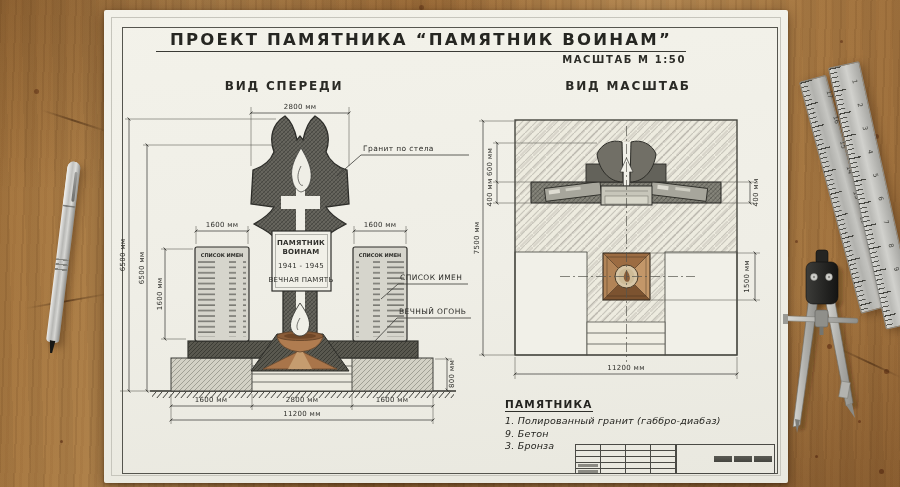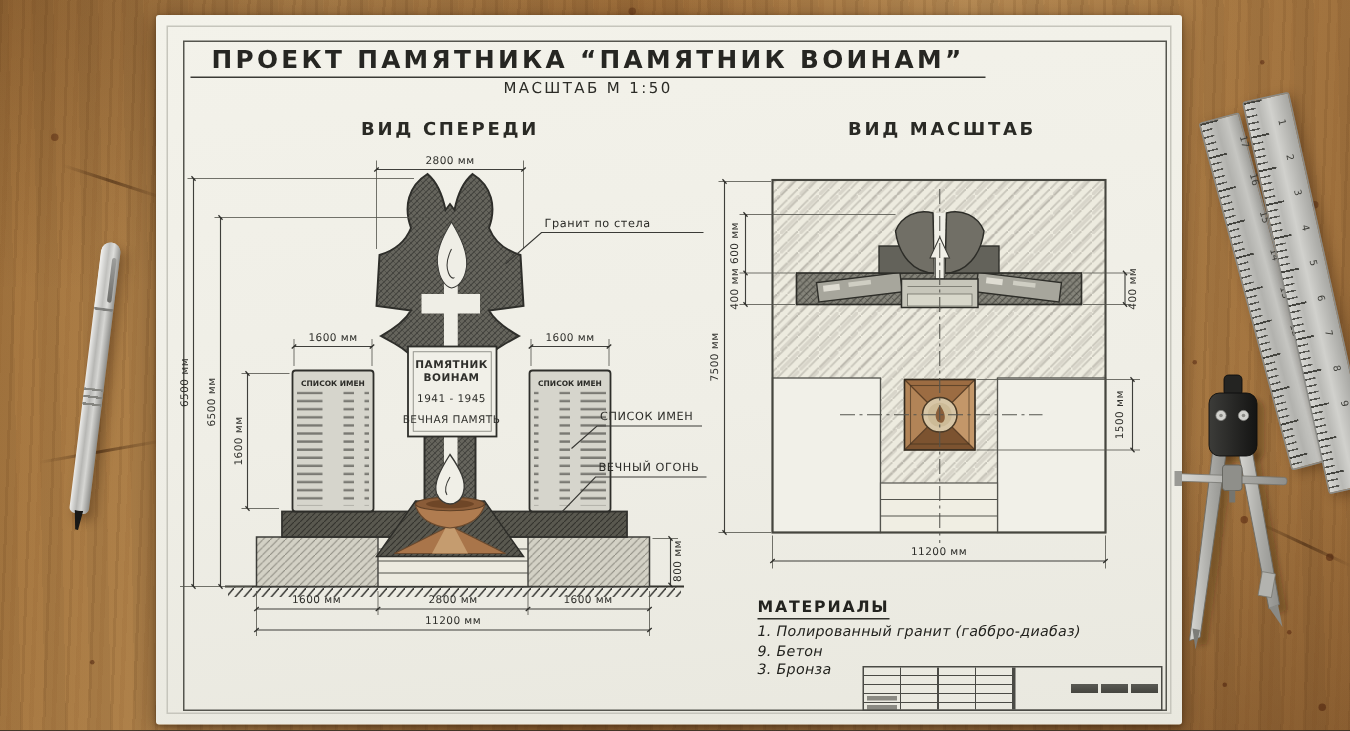--- a/index.html
+++ b/index.html
@@ -25,26 +25,26 @@
   .s5{left:835px;top:362px;width:70px;transform:rotate(25deg);}
   .s6{left:120px;top:455px;width:110px;transform:rotate(6deg);background:linear-gradient(90deg,transparent,rgba(235,210,170,.4),transparent);}
   .s7{left:640px;top:20px;width:90px;transform:rotate(-12deg);background:linear-gradient(90deg,transparent,rgba(235,210,170,.35),transparent);}
 
   .paper{position:absolute;left:104px;top:10px;width:684px;height:473px;border-radius:2px;
     background:linear-gradient(175deg,#f3f2ea 0%,#efeee6 55%,#e9e8df 100%);
     box-shadow:0 4px 14px rgba(35,18,4,.45),0 1px 3px rgba(35,18,4,.35);}
   .frame-outer{position:absolute;inset:7px;border:1px solid #c6c5bc;}
   .frame-inner{position:absolute;left:18px;top:17px;width:656px;height:447px;border:1.6px solid #55554e;box-sizing:border-box;}
 
-  .title-wrap{position:absolute;left:6px;top:20px;width:564px;text-align:center;}
+  .title-wrap{position:absolute;left:18px;top:20px;width:564px;text-align:right;}
   .sheet-title{display:inline-block;font-size:16.5px;font-weight:600;letter-spacing:2.2px;color:#262622;
     border-bottom:1.4px solid #3a3a35;padding:0 14px 2px;}
-  .sheet-scale{margin-top:2px;font-size:10px;letter-spacing:1.6px;font-weight:400;color:#2c2c27;}
+  .sheet-scale{margin-top:2px;font-size:10px;letter-spacing:1.6px;font-weight:700;color:#2c2c27;}
   .vh{position:absolute;font-size:12px;font-weight:600;letter-spacing:1.8px;color:#2a2a25;text-align:center;width:160px;}
-  .vh-front{left:116px;top:69px;}
+  .vh-front{left:100px;top:69px;}
   .vh-top{left:444px;top:69px;}
 
   .dwg{position:absolute;}
   svg text{font-family:"DejaVu Sans",sans-serif;}
   .dt{font-size:7px;fill:#2f2f2b;letter-spacing:.3px;}
   .lbl{font-size:7.5px;fill:#2b2b27;letter-spacing:.4px;}
   .dimline{stroke:#3f3f3b;stroke-width:.75;fill:none;}
   .extline{stroke:#55554e;stroke-width:.55;fill:none;}
   .ldr{stroke:#3a3a36;stroke-width:.8;fill:none;}
 
@@ -359,21 +359,21 @@
         <text class="dt" text-anchor="middle" transform="rotate(-90 748.5 276.5)" x="748.5" y="276.5">1500 мм</text>
 
         <line class="extline" x1="515" y1="357" x2="515" y2="379"></line>
         <line class="extline" x1="737" y1="357" x2="737" y2="379"></line>
         <line class="dimline" x1="515" y1="374" x2="737" y2="374" marker-start="url(#tick2)" marker-end="url(#tick2)"></line>
         <text class="dt" x="626" y="370" text-anchor="middle">11200 мм</text>
       </g>
     </svg>
 
     <div class="materials">
-      <div class="materials-h">МАТЕРИАЛЫ</div>
+      <div class="materials-h">ПАМЯТНИКА</div>
       <div class="materials-list">
           <div>1. Полированный гранит (габбро-диабаз)</div>
           <div>9. Бетон</div>
           <div>3. Бронза</div>
         </div>
     </div>
 
     <div class="title-block">
       <div class="tb-left">
         <div class="tb-smudge" style="top:19px"></div>

